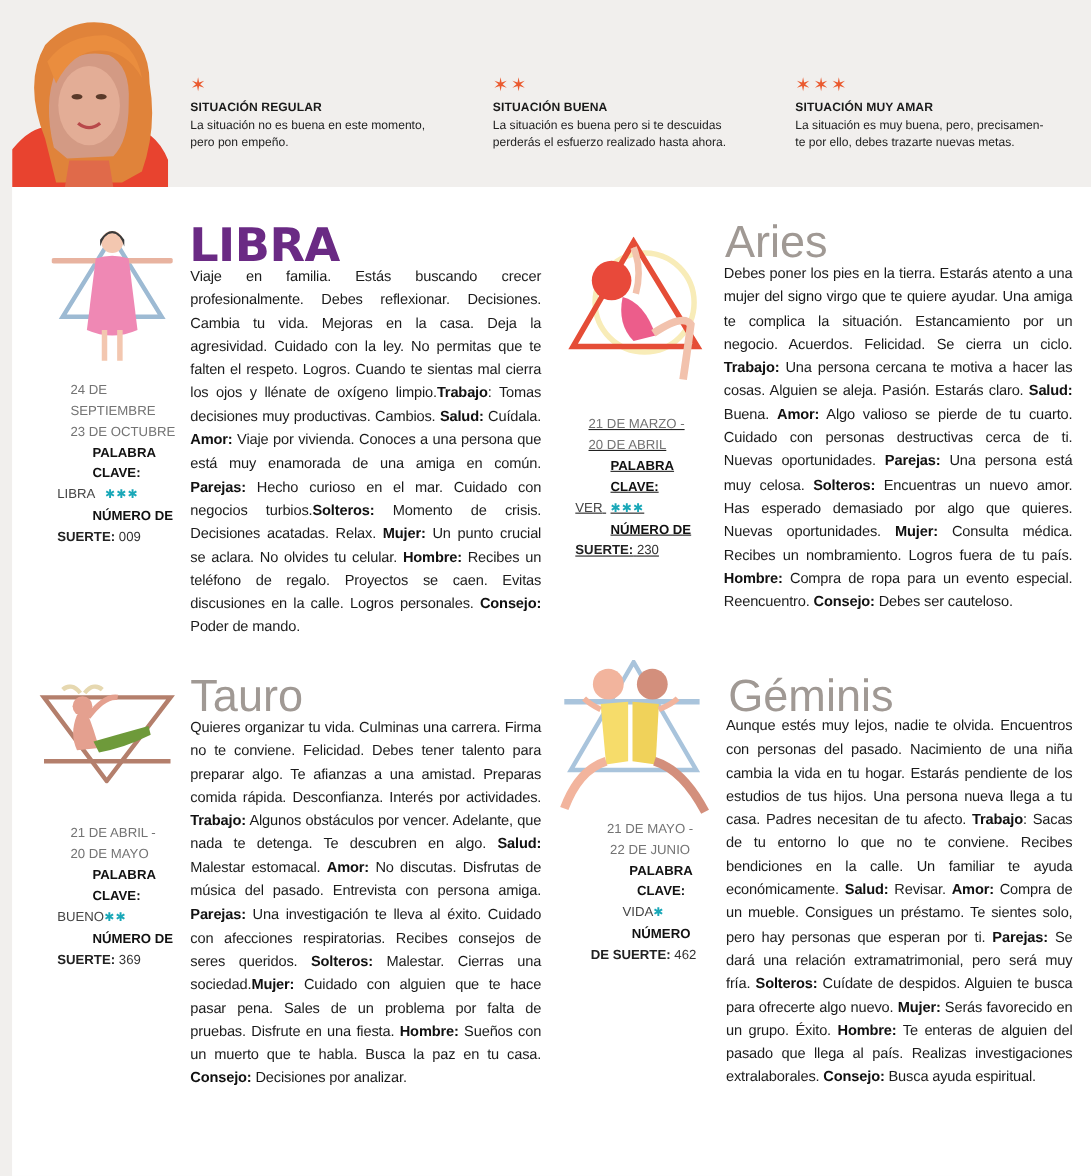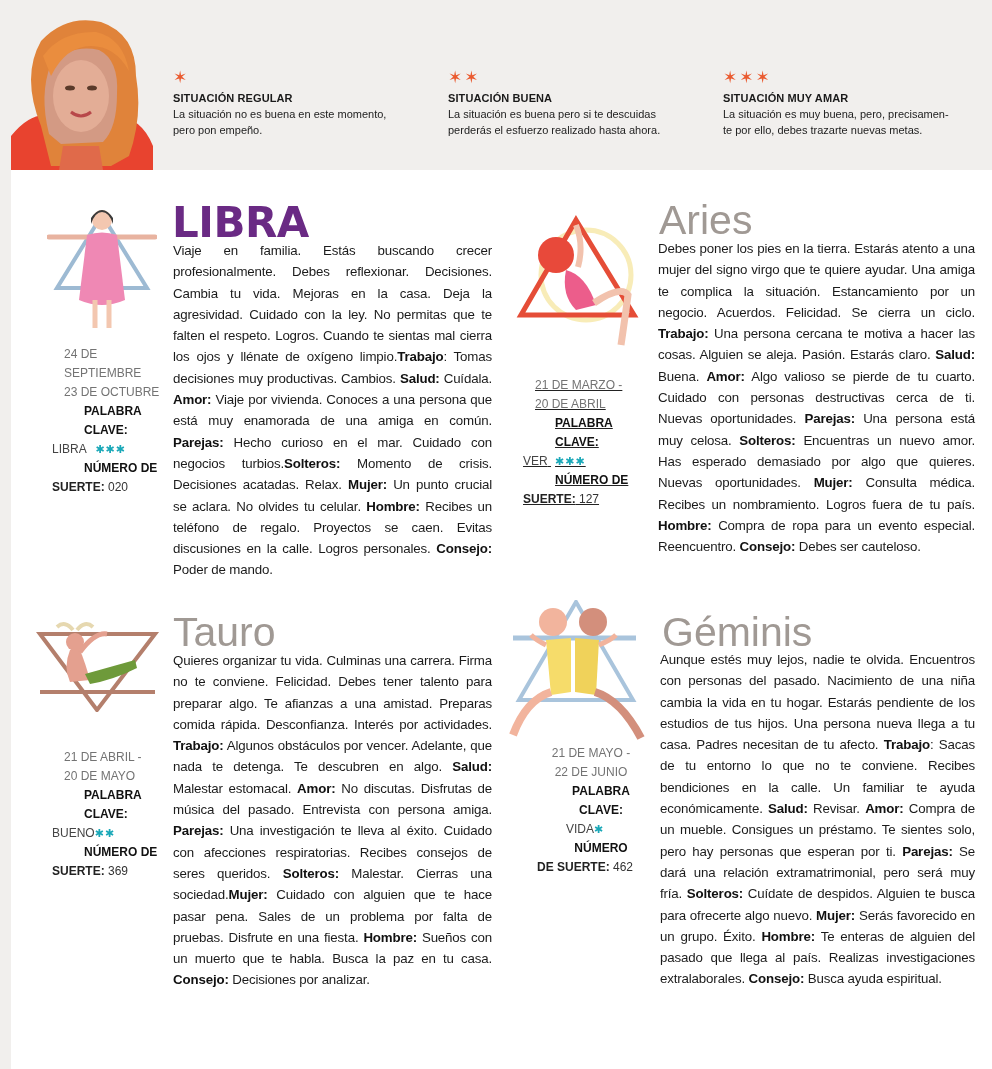--- a/index.html
+++ b/index.html
@@ -92,21 +92,21 @@
     </div>
     <div class="meta" style="left:41px;top:175px;width:120px;">
       <span class="dates">24 DE SEPTIEMBRE</span>
       <span class="dates">23 DE OCTUBRE</span>
       <span class="lbl">PALABRA CLAVE:</span>
       <span class="kw">LIBRA</span>
       <span class="kwstars" style="margin-left:6px;">✱✱✱</span>
       <span class="lbl">NÚMERO DE</span>
       <span style="display:block;">
         <b>SUERTE:</b>
-        <span class="num">020</span>
+        <span class="num">009</span>
       </span>
     </div>
     <div class="name libra" style="left:161px;top:33px;text-align:center;">LIBRA</div>
     <div class="body" style="left:162px;top:70px;width:319px;">
       <span>Viaje en familia. Estás buscando crecer profesionalmente. Debes reflexionar. Decisiones. Cambia tu vida. Mejoras en la casa. Deja la agresividad. Cuidado con la ley. No permitas que te falten el respeto. Logros. Cuando te sientas mal cierra los ojos y llénate de oxígeno limpio.</span><b>Trabajo</b><span>: Tomas decisiones muy productivas. Cambios. </span><b>Salud:</b><span> Cuídala. </span><b>Amor:</b><span> Viaje por vivienda. Conoces a una persona que está muy enamorada de una amiga en común. </span><b>Parejas:</b><span> Hecho curioso en el mar. Cuidado con negocios turbios.</span><b>Solteros:</b><span> Momento de crisis. Decisiones acatadas. Relax. </span><b>Mujer:</b><span> Un punto crucial se aclara. No olvides tu celular. </span><b>Hombre:</b><span> Recibes un teléfono de regalo. Proyectos se caen. Evitas discusiones en la calle. Logros personales. </span><b>Consejo:</b><span> Poder de mando.</span>
     </div>
   </div>
 
   <div class="sign" style="left:0;top:0;">
     <div class="illus" style="left:505px;top:45px;">
@@ -121,21 +121,21 @@
     </div>
     <div class="meta" style="left:512px;top:206px;width:120px;text-decoration:underline;">
       <span class="dates">21 DE MARZO -</span>
       <span class="dates">20 DE ABRIL</span>
       <span class="lbl">PALABRA CLAVE:</span>
       <span class="kw">VER</span>
       <span class="kwstars" style="margin-left:4px;">✱✱✱</span>
       <span class="lbl">NÚMERO DE</span>
       <span style="display:block;">
         <b>SUERTE:</b>
-        <span class="num">127</span>
+        <span class="num">230</span>
       </span>
     </div>
     <div class="name light" style="left:648px;top:30px;">Aries</div>
     <div class="body" style="left:647px;top:68px;width:317px;">
       <span>Debes poner los pies en la tierra. Estarás atento a una mujer del signo virgo que te quiere ayudar. Una amiga te complica la situación. Estancamiento por un negocio. Acuerdos. Felicidad. Se cierra un ciclo. </span><b>Trabajo:</b><span> Una persona cercana te motiva a hacer las cosas. Alguien se aleja. Pasión. Estarás claro. </span><b>Salud:</b><span> Buena. </span><b>Amor:</b><span> Algo valioso se pierde de tu cuarto. Cuidado con personas destructivas cerca de ti. Nuevas oportunidades. </span><b>Parejas:</b><span> Una persona está muy celosa. </span><b>Solteros:</b><span> Encuentras un nuevo amor. Has esperado demasiado por algo que quieres. Nuevas oportunidades. </span><b>Mujer:</b><span> Consulta médica. Recibes un nombramiento. Logros fuera de tu país. </span><b>Hombre:</b><span> Compra de ropa para un evento especial. Reencuentro. </span><b>Consejo:</b><span> Debes ser cauteloso.</span>
     </div>
   </div>
 
   <div class="sign" style="left:0;top:0;">
     <div class="illus" style="left:24px;top:452px;">

